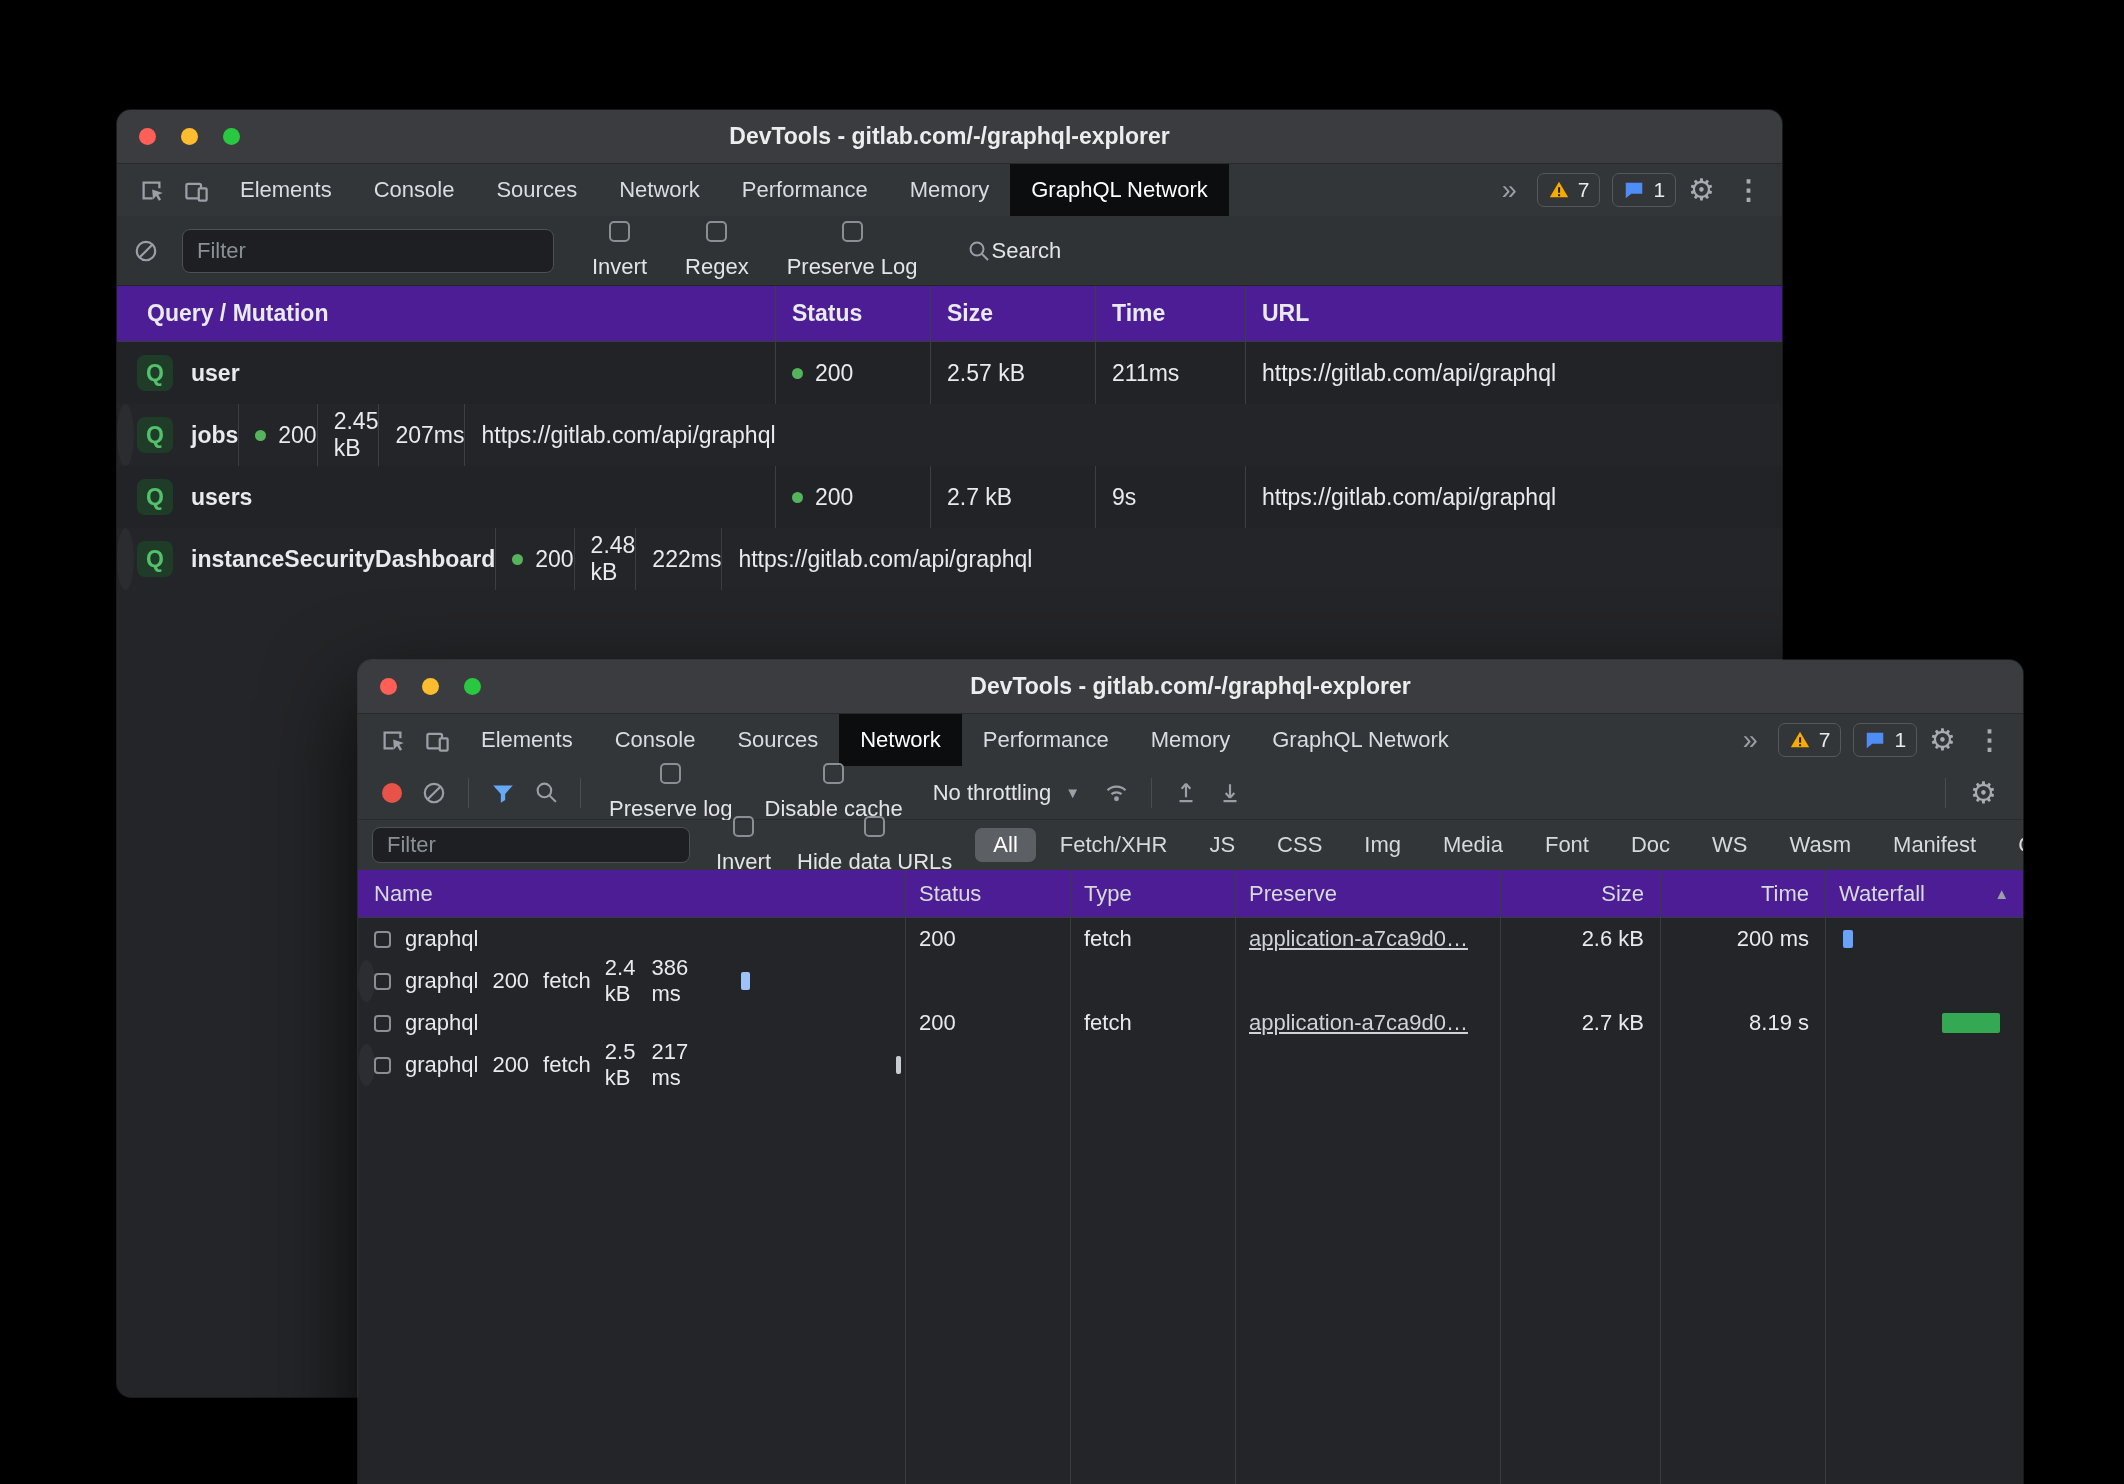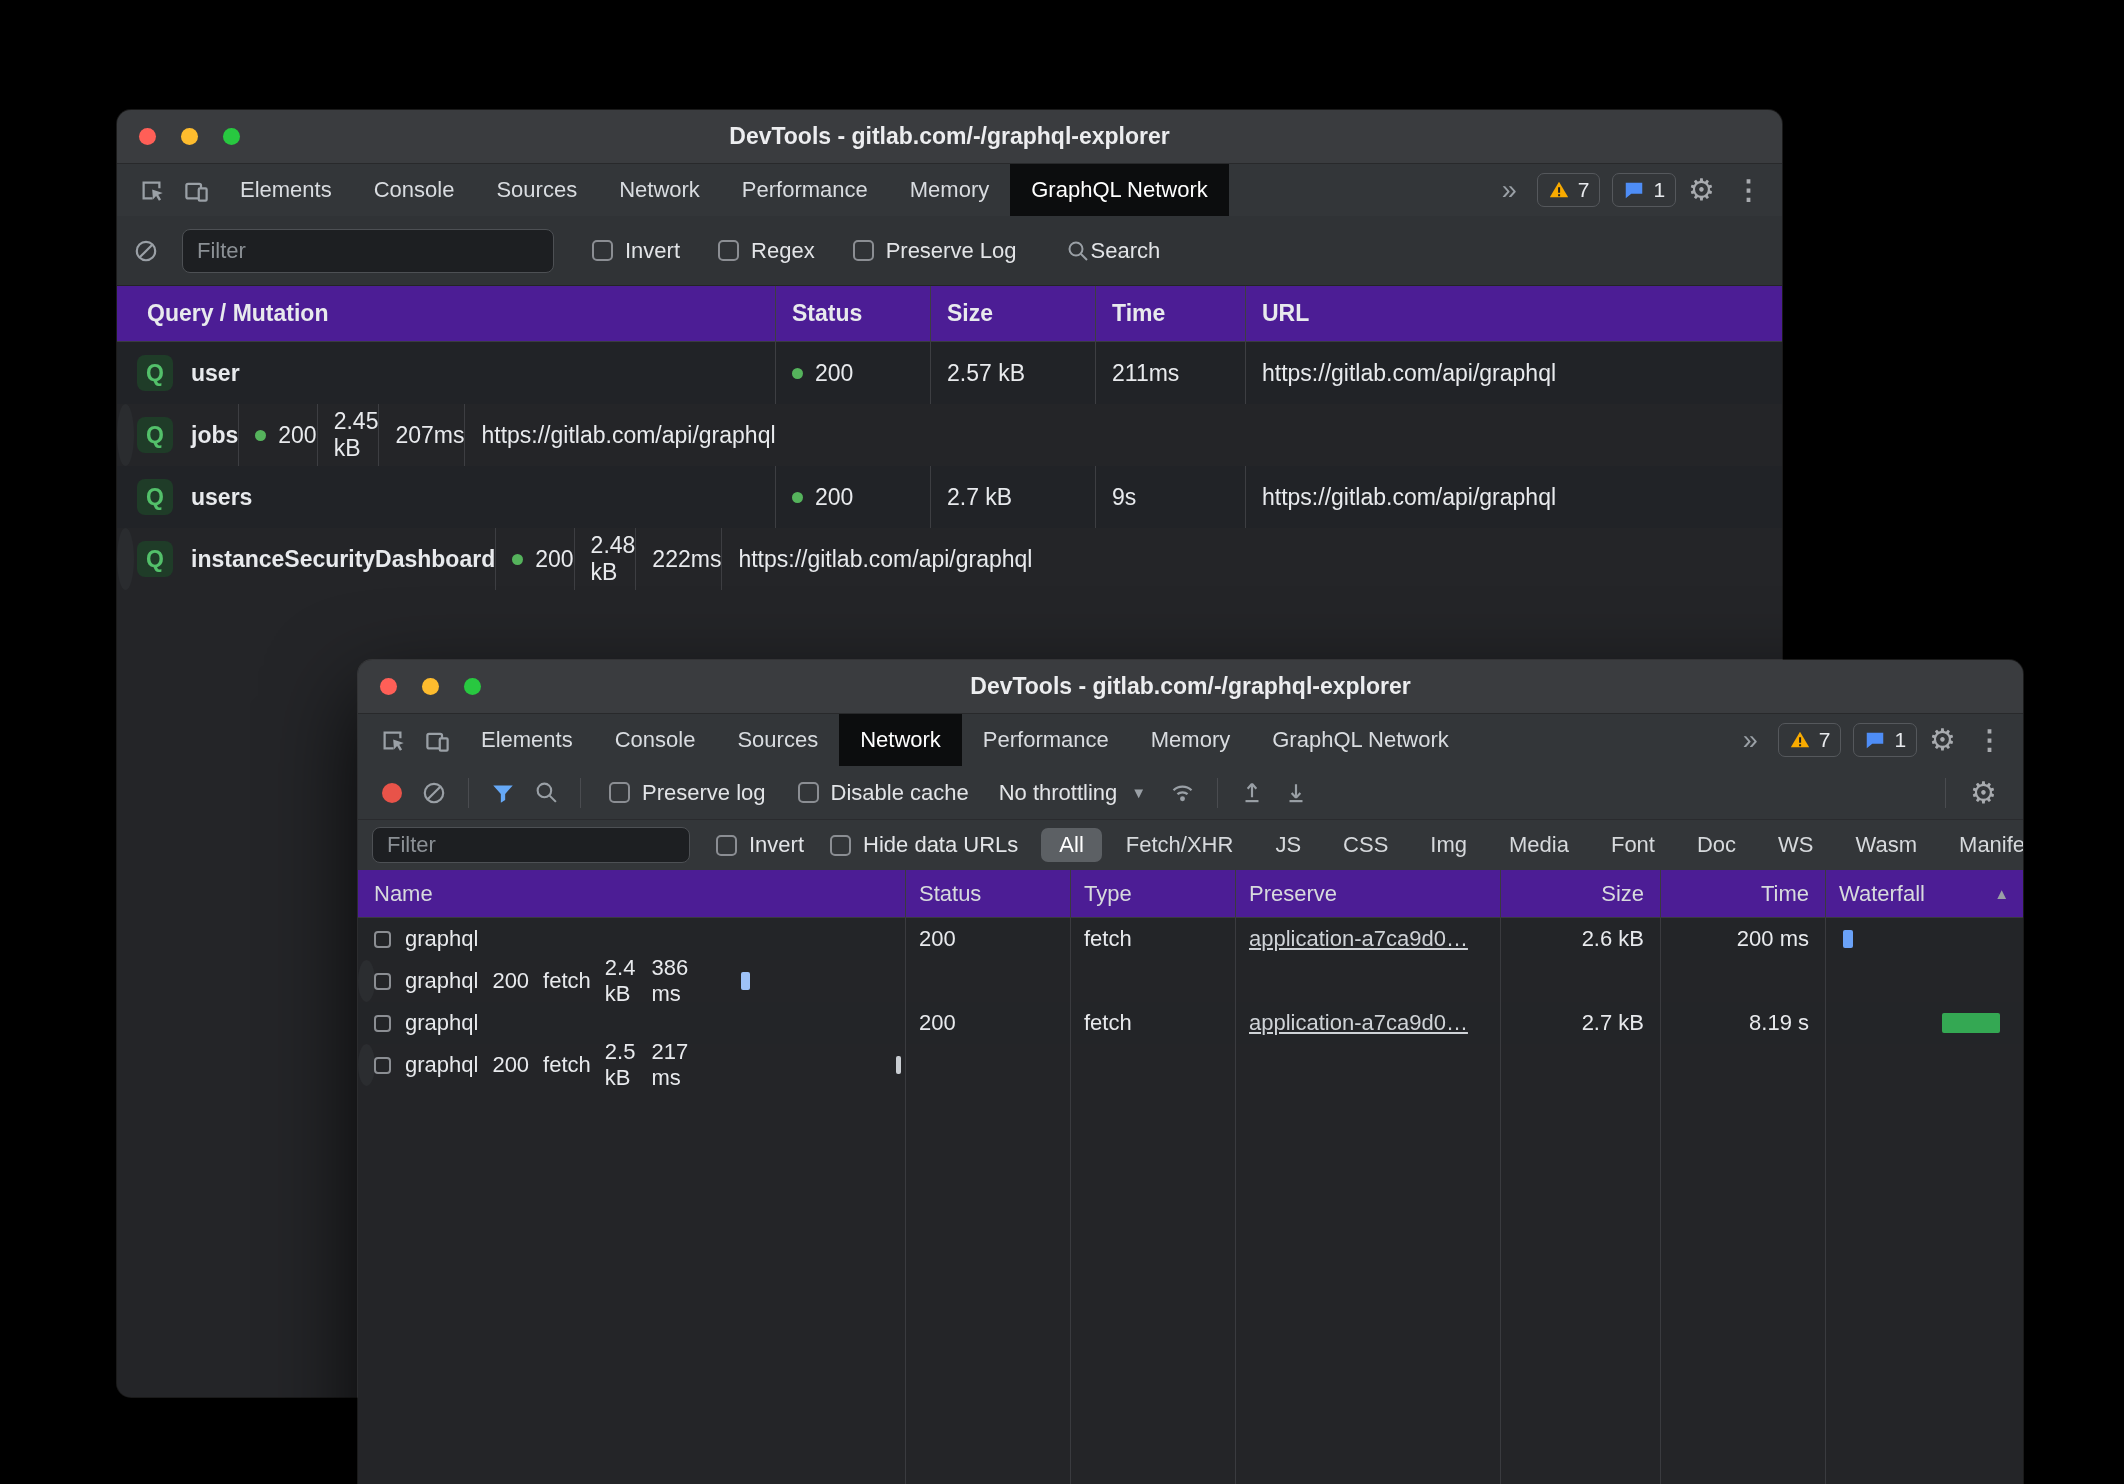--- a/index.html
+++ b/index.html
@@ -28,21 +28,21 @@
   .spacer { flex:1; }
   .chev { color:#9aa0a6; font-size:27px; margin:0 8px; }
   .badge { display:flex; align-items:center; gap:8px; border:1px solid #55585c; border-radius:7px;
     padding:4px 10px; margin-left:12px; font-size:21px; color:#e8eaed; }
   .gearglyph { color:#a8abaf; font-size:30px; margin:0 12px; line-height:1; }
   .kebab { color:#a8abaf; font-size:27px; font-weight:bold; margin:0 8px; }
 
   .text-input { background:#1d1f22; border:1px solid #4d5054; border-radius:8px; color:#e8eaed;
     font-size:22px; padding:0 14px; outline:none; font-family:"Liberation Sans", sans-serif; }
   .text-input::placeholder { color:#8b9095; }
-  .cbgroup { display:flex; align-items:center; gap:12px; white-space:nowrap; color:#e2e4e7; }
+  .cbgroup { display:flex; align-items:center; gap:12px; white-space:nowrap; color:#e2e4e7;flex-direction:column; }
   .cb { width:21px; height:21px; border:2px solid #8b8e93; border-radius:5px; flex:0 0 auto; }
 
   
   .b-filterrow { height:70px; flex:0 0 70px; background:#303336; display:flex; align-items:center;
     border-bottom:1px solid #232426; font-size:22px; }
   .b-filterrow input { width:372px; height:44px; margin-left:14px; }
   .b-filterrow .cbgroup { margin-left:38px; }
   .searchgroup { display:flex; align-items:center; margin-left:50px; color:#e2e4e7; }
 
   .b-header { height:56px; flex:0 0 56px; background:#4c1d95; display:flex; align-items:stretch;

